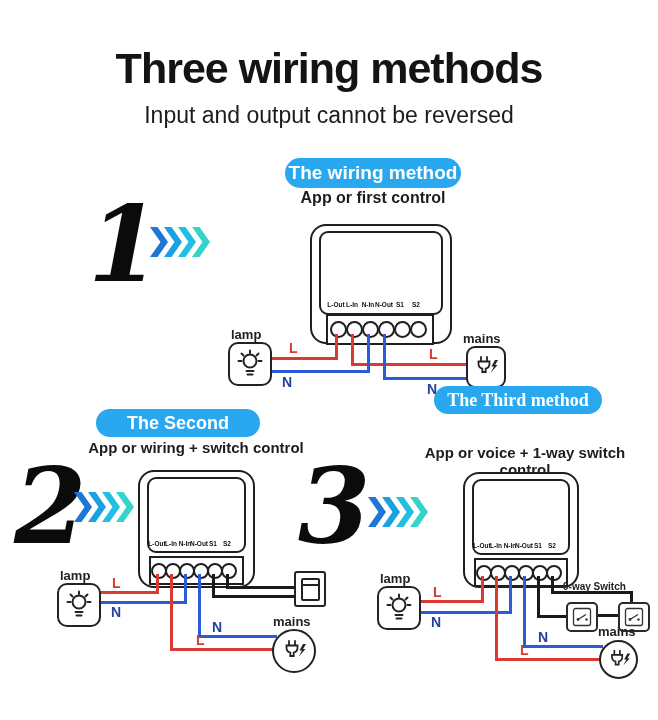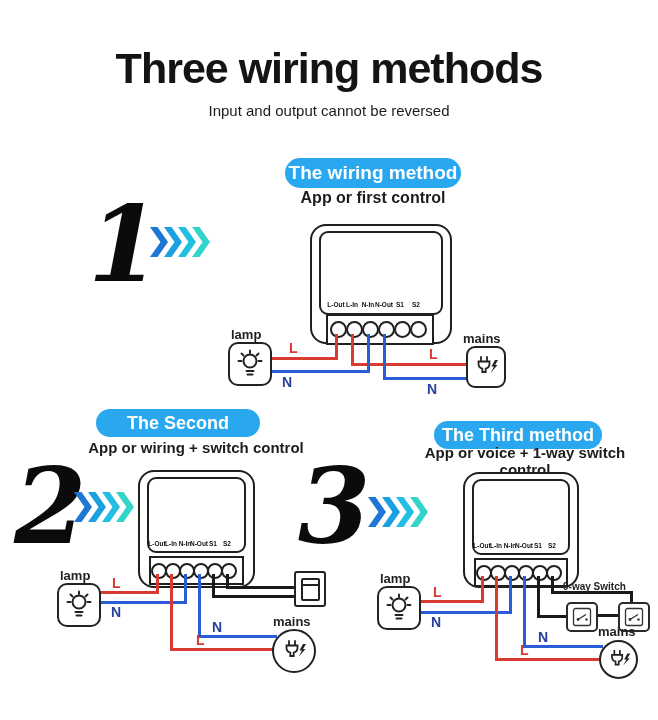--- a/index.html
+++ b/index.html
@@ -2,21 +2,21 @@
 <html><head>
 <meta charset="utf-8">
 <style>
   html,body{margin:0;padding:0;background:#fff;}
   .canvas{position:relative;width:658px;height:720px;background:#fff;overflow:hidden;
           font-family:"Liberation Sans",sans-serif;}
 
   .title{position:absolute;left:0;top:44px;width:658px;text-align:center;
          font-size:43px;font-weight:800;letter-spacing:-1px;color:#141414;}
   .subtitle{position:absolute;left:0;top:102px;width:658px;text-align:center;
-         font-size:15px;color:#1c1c1c;}
+         font-size:23px;color:#1c1c1c;}
 
   .badge{position:absolute;background:#29a8ef;color:#fff;border-radius:16px;
          text-align:center;font-weight:bold;font-size:18px;height:28px;line-height:28px;}
   .caption{position:absolute;text-align:center;font-weight:bold;color:#1d1d1d;font-size:15px;}
 
   .bignum{position:absolute;font-family:"DejaVu Serif",serif;font-style:italic;
           font-weight:bold;font-size:104px;line-height:0.82;color:#0b0b0b;}
   .chev{position:absolute;}
 
   
@@ -194,21 +194,21 @@
       </g>
       <polygon points="24,8 20.5,14.5 23,14.5 19.5,21 26.5,13 24,13 27,8" fill="#222"></polygon>
     </svg>
   </div>
   <div class="wallsw" style="left:294px;top:571px;width:28px;height:32px;">
     <div class="rocker">
         <div class="rocker-line"></div>
       </div>
   </div>
 
-  <div class="badge" style="left:434px;top:421px;width:168px;">The Third method</div>
+  <div class="badge" style="left:434px;top:386px;width:168px;font-family:Liberation Serif, serif;">The Third method</div>
   <div class="caption" style="left:400px;top:444px;width:250px;">App or voice + 1-way switch control</div>
   <div class="bignum" style="left:298px;top:464px;">3</div>
   <svg class="chev" style="left:368px;top:497px;" width="60" height="30" viewBox="0 0 60 30">
     <path d="M0,0 h7.5 l10.5,15 L7.5,30 H0 l10.5,-15 Z" fill="#1e77d3"></path>
     <path d="M14,0 h7.5 l10.5,15 L21.5,30 H14 l10.5,-15 Z" fill="#1ba0e1"></path>
     <path d="M28,0 h7.5 l10.5,15 L35.5,30 H28 l10.5,-15 Z" fill="#22bfe2"></path>
     <path d="M42,0 h7.5 l10.5,15 L49.5,30 H42 l10.5,-15 Z" fill="#35d4cb"></path>
   </svg>
 
   <div class="device" style="left:463px;top:472px;width:112px;height:112px;">

